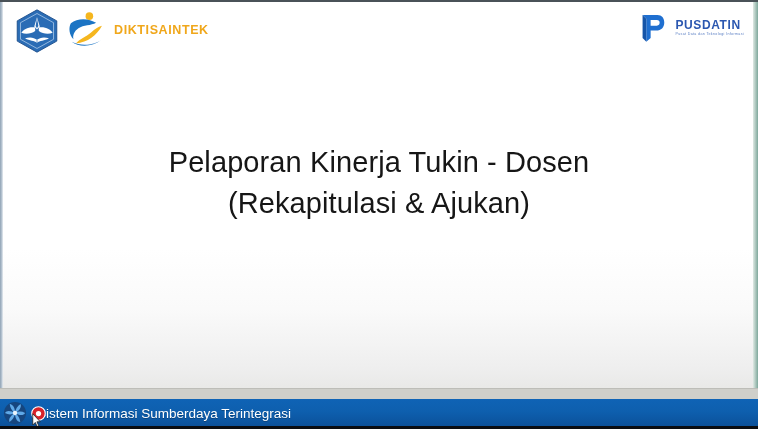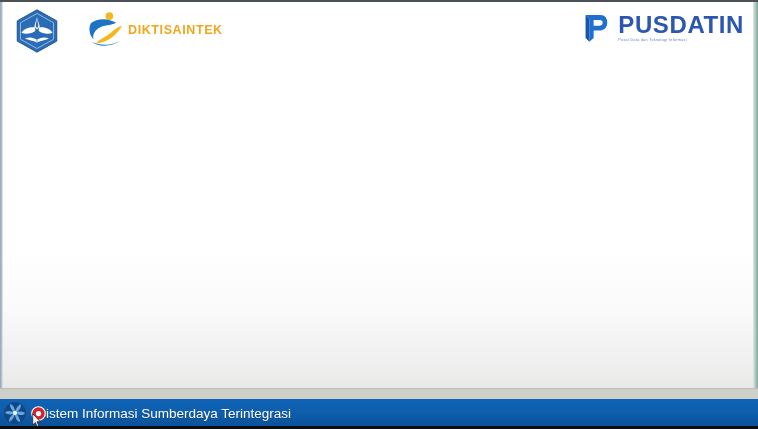--- a/index.html
+++ b/index.html
@@ -44,43 +44,43 @@
     width: 758px; height: 55px;
   }
 
   .logo-kemdikbud {
     position: absolute;
     left: 14px; top: 6px;
     width: 46px; height: 46px;
   }
   .logo-diktisaintek {
     position: absolute;
-    left: 84px; top: 7px;
-    display: flex; align-items: center; 
+    left: 64px; top: 7px;
+    display: flex; align-items: center; gap: 6px;
   }
   .ds-mark { width: 44px; height: 42px; }
   .ds-text { line-height: 1.02; }
   .ds-line1 {
     font-size: 12.5px; font-weight: bold; letter-spacing: 0.6px;
     color: #f0a71b;
   }
   .ds-line2 {
     font-size: 14px; font-weight: bold; letter-spacing: 0.4px;
     color: #1b74c4;
   }
 
   .logo-pusdatin {
     position: absolute;
     right: 14px; top: 9px;
     display: flex; align-items: center; gap: 7px;
   }
   .pd-mark { width: 31px; height: 33px; }
   .pd-text { line-height: 1.0; }
   .pd-word {
-    font-size: 24px; font-weight: bold; letter-spacing: 0.6px;
+    font-size: 12px; font-weight: bold; letter-spacing: 0.6px;
     color: #2b57b0;
   }
   .pd-sub {
     font-size: 3.6px; letter-spacing: 0.35px;
     color: #5b7fc4; white-space: nowrap;
     margin-top: 2px;
   }
 
   
   .slide-title {
@@ -186,20 +186,24 @@
         <path d="M18,10 L30,22 L30,96 L18,84 Z" fill="#1655a8"></path>
         <path d="M44,26 L64,26 C70,26 73,29 73,35 C73,41 70,44 64,44 L44,44 Z" fill="#ffffff"></path>
       </svg>
       <div class="pd-text">
         <div class="pd-word">PUSDATIN</div>
         <div class="pd-sub">Pusat Data dan Teknologi Informasi</div>
       </div>
     </div>
   </div>
 
+  <div class="slide-title">
+    <span>Pelaporan Kinerja Tukin - Dosen</span>
+    <span class="line2">(Rekapitulasi &amp; Ajukan)</span>
+  </div>
 
   <div class="taskbar-tray"></div>
 
   <div class="taskbar">
     <div class="tb-start">
       <svg viewBox="0 0 100 100" width="24" height="24">
         <circle cx="50" cy="50" r="46" fill="#16467f"></circle>
         <g fill="#5fa9e8">
           <path d="M50,50 C50,28 42,14 28,12 C30,28 36,40 50,50 Z"></path>
           <path d="M50,50 C69,39 78,25 73,12 C60,21 52,33 50,50 Z"></path>

